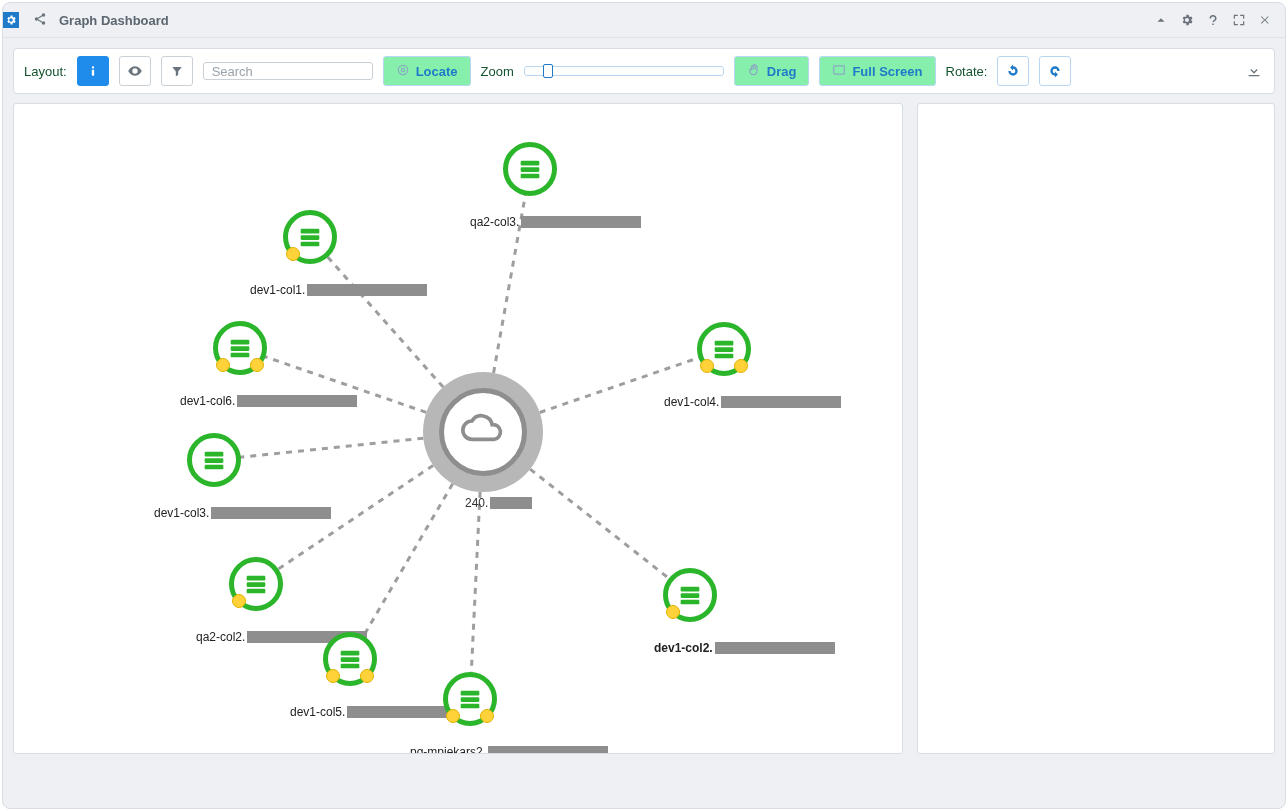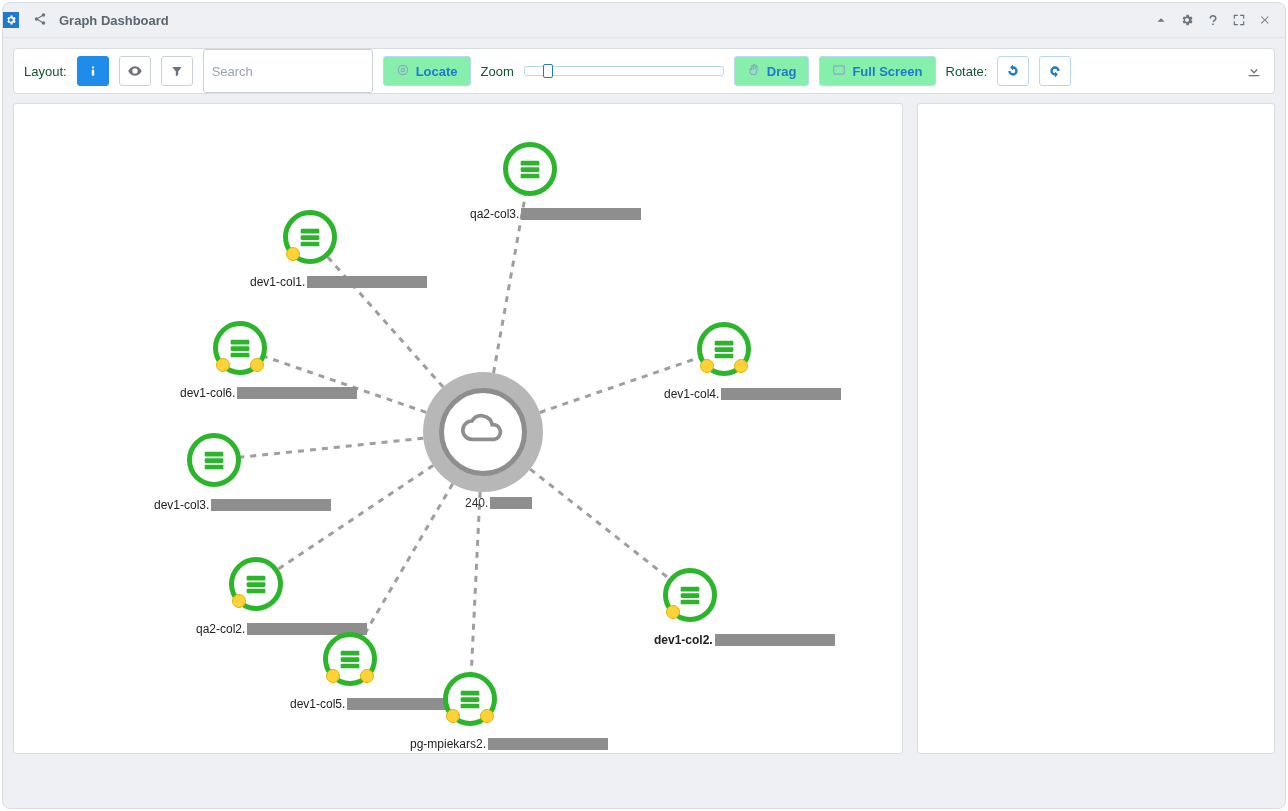--- a/index.html
+++ b/index.html
@@ -71,21 +71,21 @@
     display: flex; align-items: center; justify-content: center;
     color: #6a737b;
     cursor: pointer;
   }
   .icon-btn.active {
     background: #1f8ceb;
     border-color: #1f8ceb;
     color: #fff;
   }
   .search-input {
-    width: 170px; height: 44px;
+    width: 170px; height: 18px;
     border: 1px solid #c9d0d6;
     border-radius: 3px;
     padding: 0 8px;
     font-size: 13px;
     color: #5c6670;
   }
   .search-input::placeholder { color: #9aa3ab; }
   .text-btn {
     height: 30px;
     border: 1px solid #b9d7f2;
@@ -180,21 +180,21 @@
     opacity: 0;
   }
   .node .bubble svg { fill: #2bb52b; }
   .node .badge {
     position: absolute; width: 14px; height: 14px; border-radius: 50%;
     background: #ffd23a; border: 1px solid #e0b200;
   }
   .node .badge.bl { left: -2px; bottom: -2px; }
   .node .badge.br { right: -2px; bottom: -2px; }
   .node .label-row {
-    margin-top: 8px;
+    margin-top: 16px;
     display: flex; align-items: center; gap: 2px;
     font-size: 12px; color: #222;
     white-space: nowrap;
   }
   .node .mask {
     display:inline-block; height: 12px; background: #8e8e8e;
   }
   svg.edges { position: absolute; inset: 0; }
   svg.edges line {
     stroke: #9e9e9e; stroke-width: 3; stroke-dasharray: 6 6;

